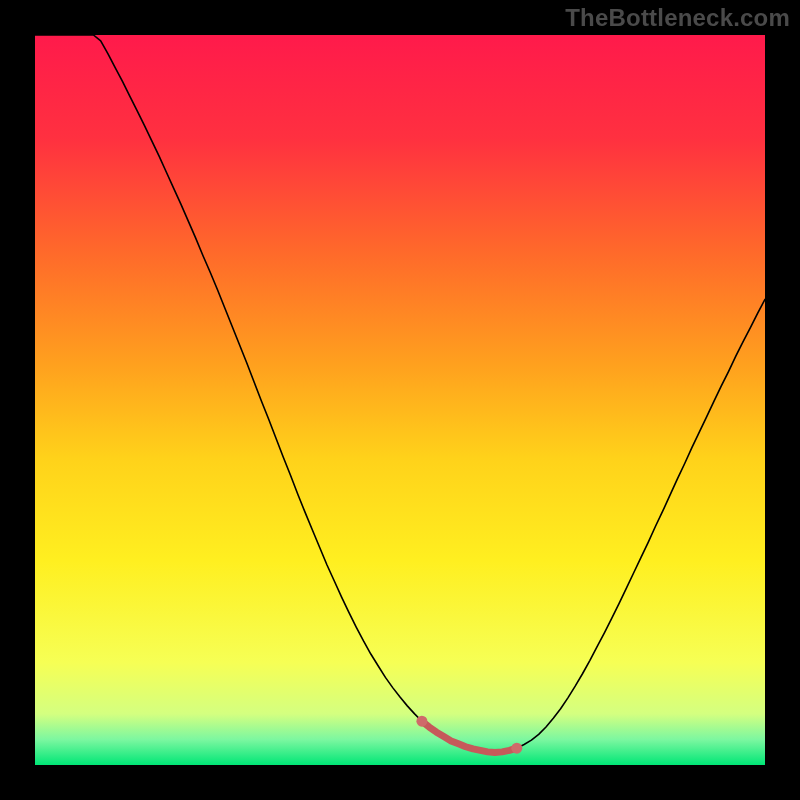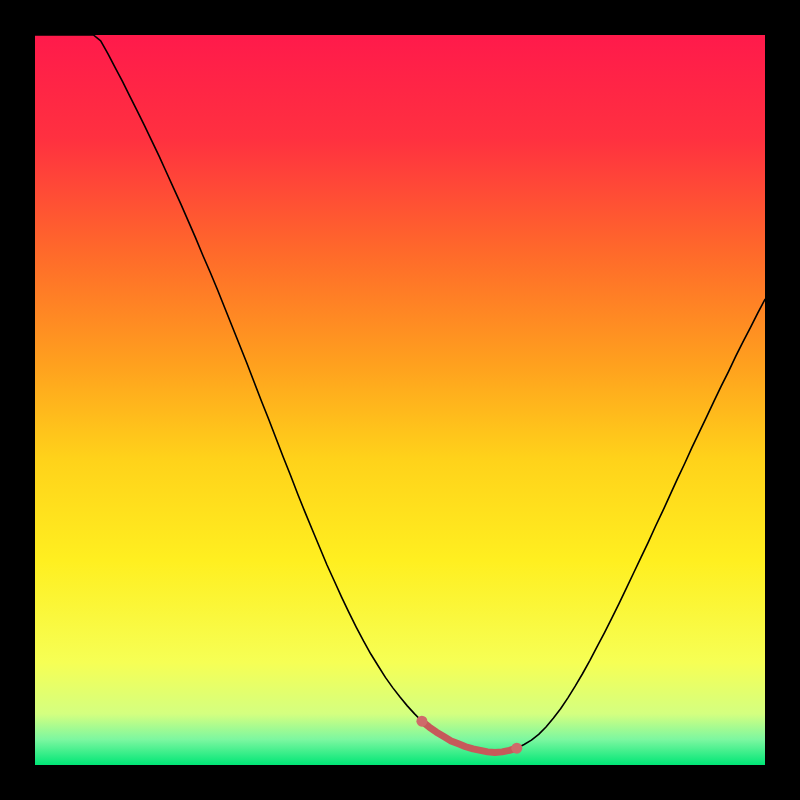--- a/index.html
+++ b/index.html
@@ -38,20 +38,21 @@
   .plot svg {
     display: block;
     width: 100%;
     height: 100%;
   }
 </style>
 </head>
 <body>
 
 <div class="frame">
+  <div class="watermark">TheBottleneck.com</div>
   <div class="plot">
     <svg viewBox="0 0 730 730" preserveAspectRatio="none">
       <defs>
         <linearGradient id="bg-grad" x1="0" y1="0" x2="0" y2="1">
             <stop offset="0%" stop-color="#ff1a4b"></stop>
             <stop offset="14.000000000000002%" stop-color="#ff3040"></stop>
             <stop offset="30%" stop-color="#ff6a2a"></stop>
             <stop offset="45%" stop-color="#ffa01e"></stop>
             <stop offset="57.99999999999999%" stop-color="#ffd21a"></stop>
             <stop offset="72%" stop-color="#ffef20"></stop>

